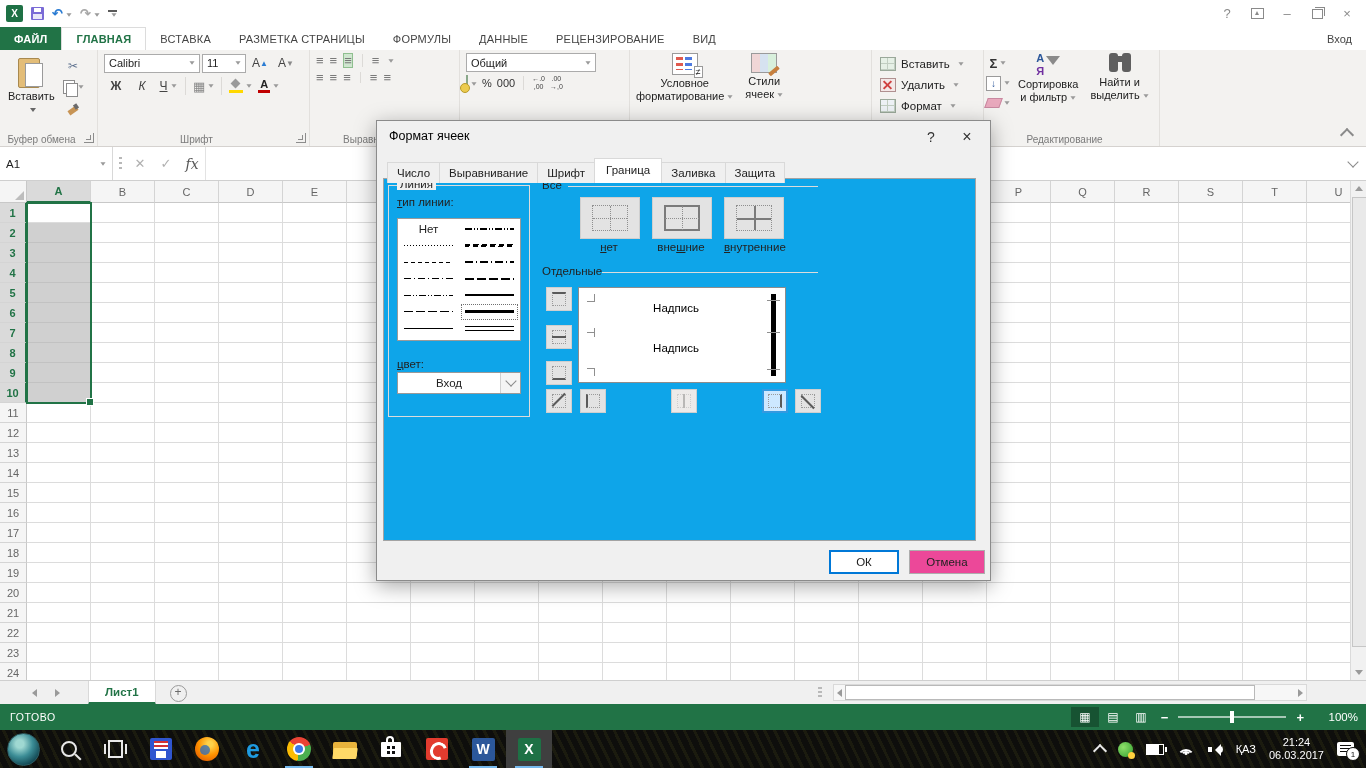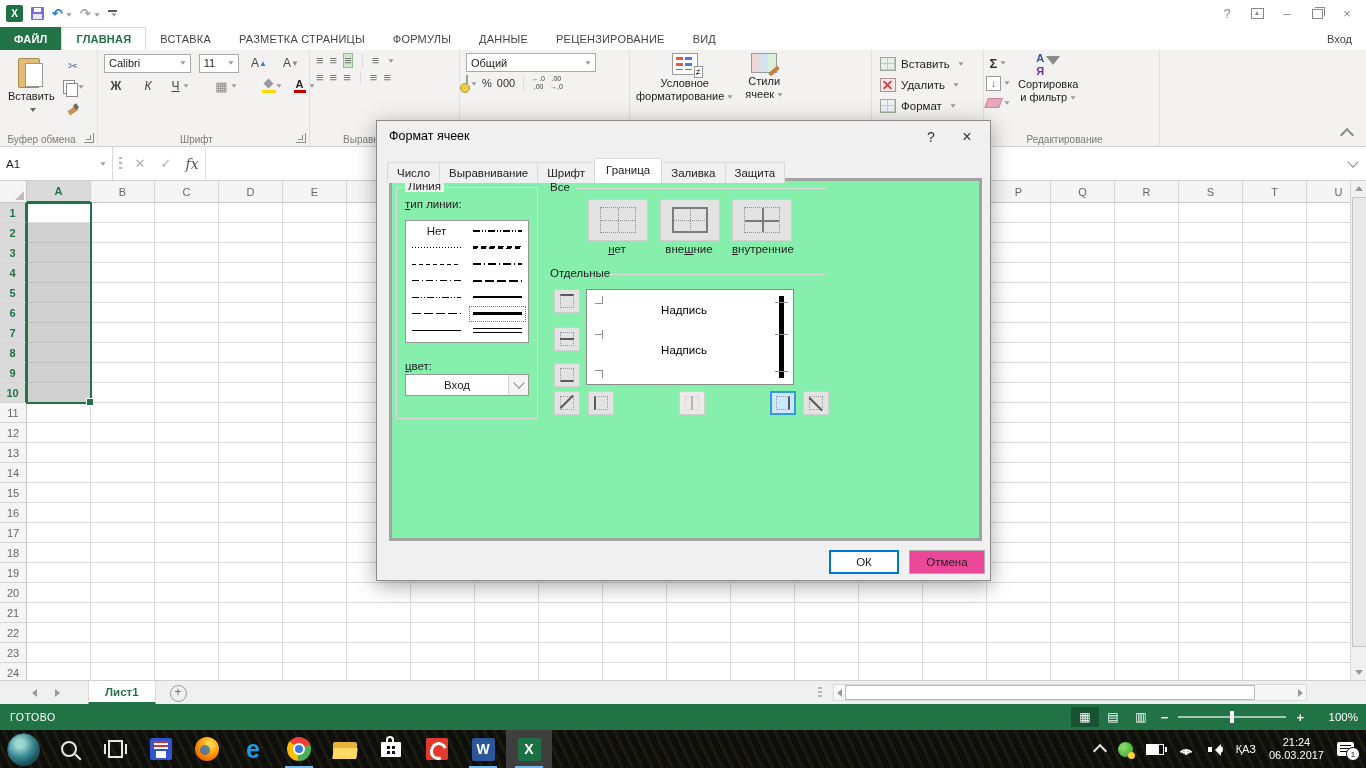--- a/index.html
+++ b/index.html
@@ -49,21 +49,21 @@
   .clip-ico::before{content:"";position:absolute;left:0;top:2px;width:20px;height:28px;background:#e3bd78;border:1px solid #a8894e;border-radius:2px}
   .clip-ico::after{content:"";position:absolute;left:7px;top:7px;width:16px;height:22px;background:#fff;border:1px solid #9a9a9a}
   .minicol{display:flex;flex-direction:column;gap:1px;padding-top:2px}
   .sbtn{height:20px;min-width:20px;display:flex;align-items:center;justify-content:center;font-size:12px;color:#444;padding:0 2px}
   .ico-txt{font-size:12px;color:#5a6e8c}
   .copy-ico{width:10px;height:12px;border:1px solid #8c8c8c;background:#fff;position:relative}
   .copy-ico::before{content:"";position:absolute;left:2px;top:2px;width:10px;height:12px;border:1px solid #8c8c8c;background:#fff}
   .brush-ico{width:12px;height:12px;position:relative}
   .brush-ico::before{content:"";position:absolute;left:1px;top:6px;width:10px;height:5px;background:#c79455;transform:rotate(-35deg)}
   .brush-ico::after{content:"";position:absolute;left:7px;top:2px;width:4px;height:5px;background:#6b6b6b;transform:rotate(-35deg)}
-  .frow{display:flex;align-items:center;gap:8px;padding:3px 6px 0 6px}
+  .frow{display:flex;align-items:center;gap:2px;padding:3px 6px 0 6px}
   .combo{border:1px solid #ababab;background:#fff;display:flex;align-items:center;height:19px;font-size:11px;padding:0 4px;box-sizing:border-box;justify-content:space-between}
   .bold{font-weight:bold}.ital{font-style:italic}.undl{text-decoration:underline}
   .vsep{width:1px;background:#dcdad7;align-self:stretch;margin:1px 3px}
   .sup-caret{font-size:8px;vertical-align:super;color:#2b7cd3}
   .sup-caret.down{color:#8a8a8a}
   .grid-glyph{color:#8a8a8a;font-size:13px}
   .fill-ico{width:14px;height:13px;position:relative}
   .fill-ico::before{content:"";position:absolute;left:3px;top:0;width:7px;height:7px;background:#9a9a9a;transform:rotate(45deg)}
   .fill-ico::after{content:"";position:absolute;left:0;bottom:0;width:14px;height:3px;background:#ffd800}
   .fc{display:flex;flex-direction:column;align-items:center;line-height:10px}
@@ -219,21 +219,21 @@
   
   .dlg{position:absolute;left:376px;top: 120px;width:615px;height:461px;background:#f0f0f0;border:1px solid #8b8b8b;
        box-shadow:0 5px 20px rgba(0,0,0,.35);z-index:40;box-sizing:border-box}
   .dlg-title{position:absolute;left:0;top:0;right:0;height:32px;background:#f0f0f0}
   .dlg-title .t{position:absolute;left:12px;top:8px;font-size:12.5px;color:#000}
   .dlg-help{position:absolute;right:44px;top:4px;width:30px;height:23px;display:flex;align-items:center;justify-content:center;color:#333;font-size:14px}
   .dlg-close{position:absolute;right:8px;top:4px;width:30px;height:23px;display:flex;align-items:center;justify-content:center;color:#333;font-size:16px}
   .dlg-tabs{position:absolute;left:10px;top:37px;display:flex;align-items:flex-end;z-index:2}
   .dtab{height:20px;line-height:20px;padding:0 9px;background:#f0f0f0;border:1px solid #d9d9d9;border-bottom:none;font-size:11.5px;margin-right:-1px}
   .dtab.active{background:#fff;height:24px;line-height:23px;padding:0 11px;position:relative;z-index:3}
-  .dlg-page{position:absolute;left:12px;top:57px;width:593px;height:363px;border:3px solid #a3a3a3;background:#86efac;box-sizing:border-box}
+  .dlg-page{position:absolute;left:6px;top:57px;width:593px;height:363px;border:1px solid #a3a3a3;background:#0ea5e9;box-sizing:border-box}
   .fs{position:absolute;border:1px solid #dcdcdc}
   .fs-lbl{position:absolute;top:-8px;left:8px;background:#f0f0f0;padding:0 3px;font-size:11.5px}
   .grp-lbl{position:absolute;font-size:11.5px}
   .hr{position:absolute;height:1px;background:#dcdcdc}
   .typelbl{position:absolute;left:8px;top:10px;font-size:11.5px}
   .lsbox{position:absolute;left:8px;top:32px;width:124px;height:123px;background:#fff;border:1px solid #9a9a9a;display:flex;box-sizing:border-box}
   .ls-col{flex:1;display:flex;flex-direction:column;padding:2px 2px}
   .ls-item{height:16.5px;display:flex;align-items:center;justify-content:center;padding:0 4px;box-sizing:border-box}
   .ls-item.sel{outline:1px dotted #707070;outline-offset:-1px}
   .ls-none{font-size:11.5px}
@@ -515,20 +515,27 @@
         </div>
     </div>
     <div class="stybtn">
       <span class="sf-ico">
           <span class="a1">А</span>
           <span class="a2">Я</span>
         </span>
       <span>Сортировка</span>
       <span><span>и фильтр</span><i class="dda sm"></i></span>
     </div>
+    <div class="stybtn">
+      <span class="bin-ico">
+          <span class="mid"></span>
+        </span>
+      <span>Найти и</span>
+      <span><span>выделить</span><i class="dda sm"></i></span>
+    </div>
     <div class="glabel"><span>Редактирование</span></div>
   </div>
   <div style="flex:1;position:relative">
     <span class="collapse"></span>
   </div>
 </div>
 
 <div class="fbar">
   <div class="namebox">
       <span>A1</span>

